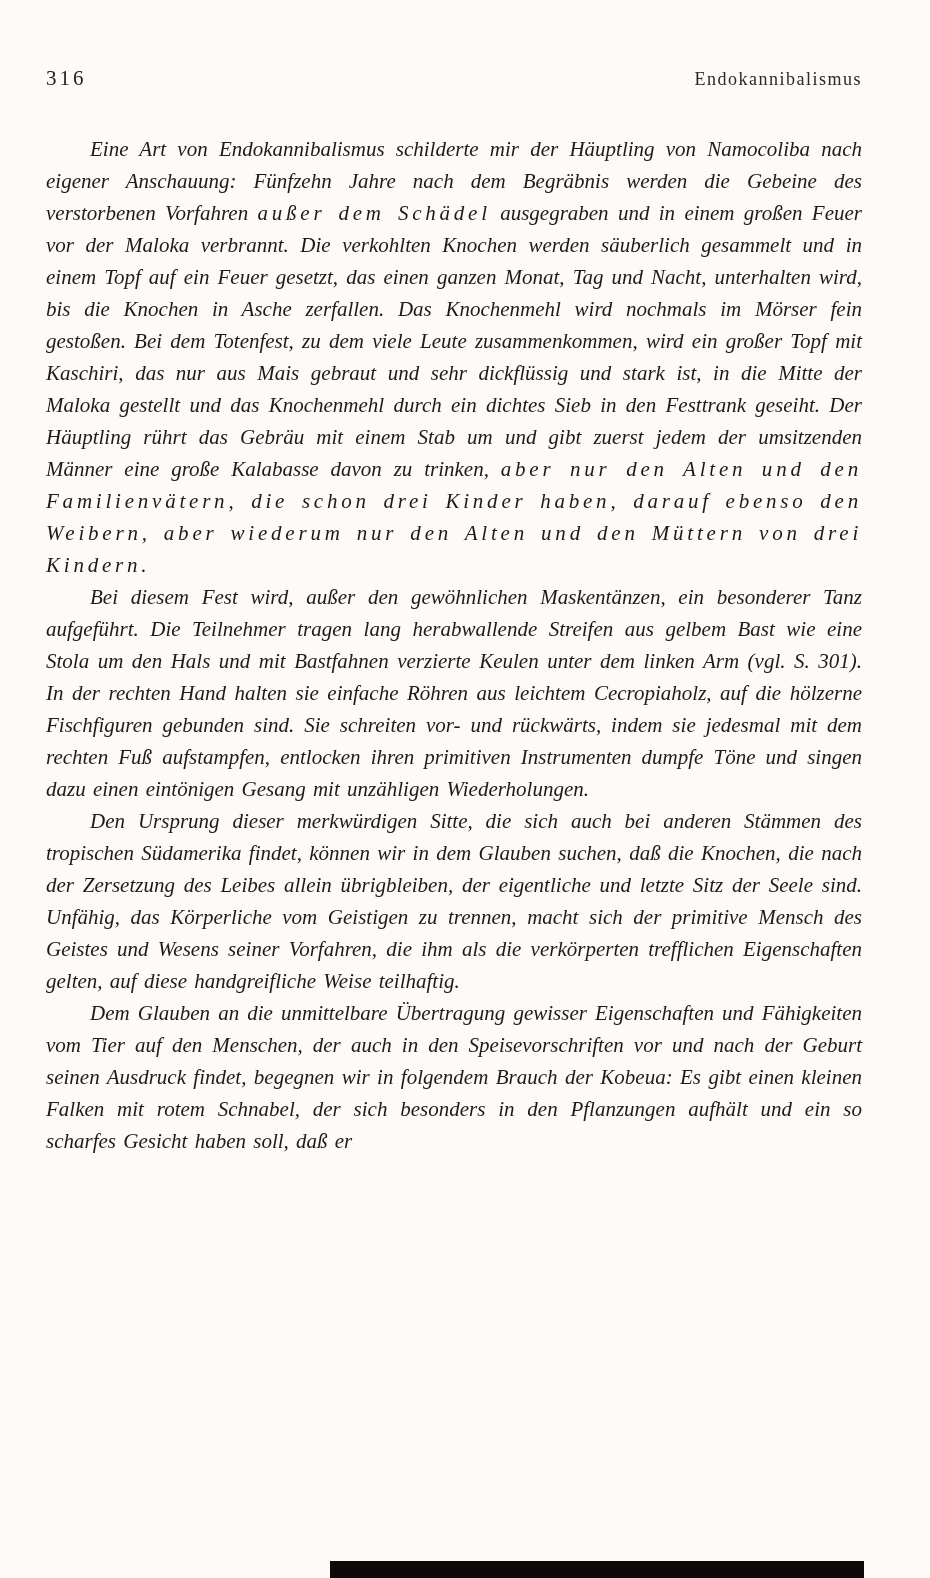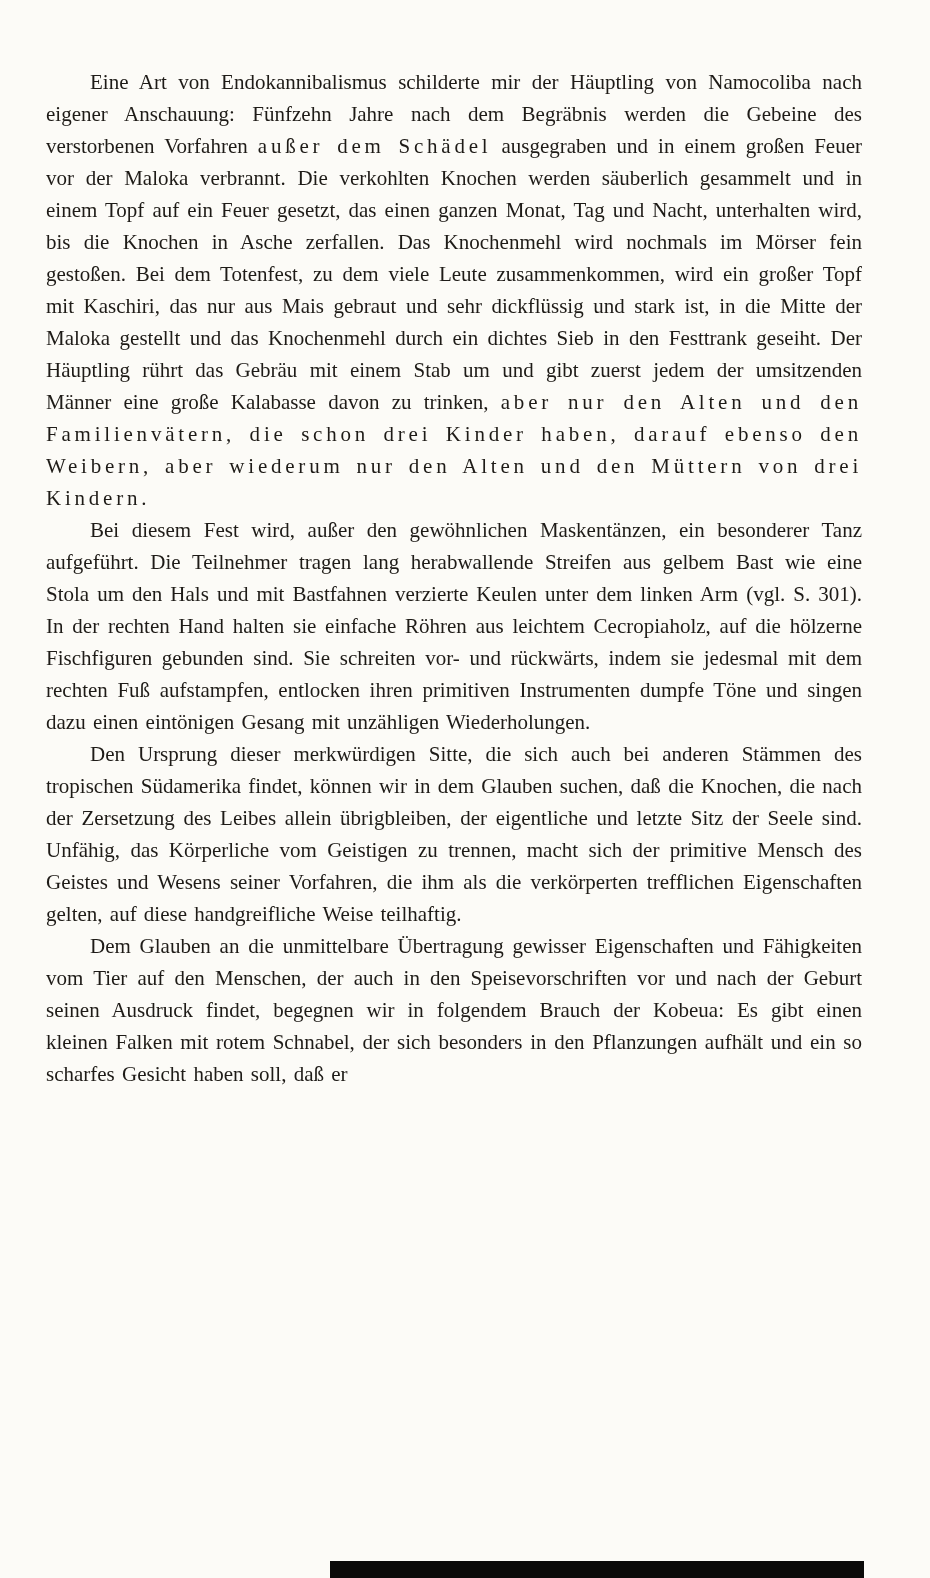--- a/index.html
+++ b/index.html
@@ -36,39 +36,44 @@
     color: #2c2822;
   }
   .page-body p {
     margin: 0;
     font-size: 21px;
     line-height: 32px;
     text-align: justify;
     text-indent: 44px;
     word-spacing: 2px;
     color: #1e1b17;
+    font-style: italic;
   }
   .sperr {
     
     letter-spacing: 0.18em;
   }
   .scan-bar {
     position: absolute;
     bottom: 0;
     left: 330px;
     right: 66px;
     height: 17px;
     background: #0b0a09;
   }
 </style>
 </head>
 <body>
 
 <div class="page">
 
+  <div class="page-header">
+    <span class="page-number">316</span>
+    <span class="running-header">Endokannibalismus</span>
+  </div>
 
   <div class="page-body">
 
     <p><span>Eine Art von Endokannibalismus schilderte mir der Häuptling von Namocoliba nach eigener Anschauung: Fünfzehn Jahre nach dem Begräbnis werden die Gebeine des verstorbenen Vorfahren </span><span class="sperr">außer dem Schädel</span><span> ausgegraben und in einem großen Feuer vor der Maloka verbrannt. Die verkohlten Knochen werden säuberlich gesammelt und in einem Topf auf ein Feuer gesetzt, das einen ganzen Monat, Tag und Nacht, unterhalten wird, bis die Knochen in Asche zerfallen. Das Knochenmehl wird nochmals im Mörser fein gestoßen. Bei dem Totenfest, zu dem viele Leute zusammenkommen, wird ein großer Topf mit Kaschiri, das nur aus Mais gebraut und sehr dickflüssig und stark ist, in die Mitte der Maloka gestellt und das Knochenmehl durch ein dichtes Sieb in den Festtrank geseiht. Der Häuptling rührt das Gebräu mit einem Stab um und gibt zuerst jedem der umsitzenden Männer eine große Kalabasse davon zu trinken, </span><span class="sperr">aber nur den Alten und den Familienvätern, die schon drei Kinder haben, darauf ebenso den Weibern, aber wiederum nur den Alten und den Müttern von drei Kindern.</span></p>
 
     <p>Bei diesem Fest wird, außer den gewöhnlichen Maskentänzen, ein besonderer Tanz aufgeführt. Die Teilnehmer tragen lang herabwallende Streifen aus gelbem Bast wie eine Stola um den Hals und mit Bastfahnen verzierte Keulen unter dem linken Arm (vgl. S. 301). In der rechten Hand halten sie einfache Röhren aus leichtem Cecropiaholz, auf die hölzerne Fischfiguren gebunden sind. Sie schreiten vor- und rückwärts, indem sie jedesmal mit dem rechten Fuß aufstampfen, entlocken ihren primitiven Instrumenten dumpfe Töne und singen dazu einen eintönigen Gesang mit unzähligen Wiederholungen.</p>
 
     <p>Den Ursprung dieser merkwürdigen Sitte, die sich auch bei anderen Stämmen des tropischen Südamerika findet, können wir in dem Glauben suchen, daß die Knochen, die nach der Zersetzung des Leibes allein übrigbleiben, der eigentliche und letzte Sitz der Seele sind. Unfähig, das Körperliche vom Geistigen zu trennen, macht sich der primitive Mensch des Geistes und Wesens seiner Vorfahren, die ihm als die verkörperten trefflichen Eigenschaften gelten, auf diese handgreifliche Weise teilhaftig.</p>
 
     <p>Dem Glauben an die unmittelbare Übertragung gewisser Eigenschaften und Fähigkeiten vom Tier auf den Menschen, der auch in den Speisevorschriften vor und nach der Geburt seinen Ausdruck findet, begegnen wir in folgendem Brauch der Kobeua: Es gibt einen kleinen Falken mit rotem Schnabel, der sich besonders in den Pflanzungen aufhält und ein so scharfes Gesicht haben soll, daß er</p>

